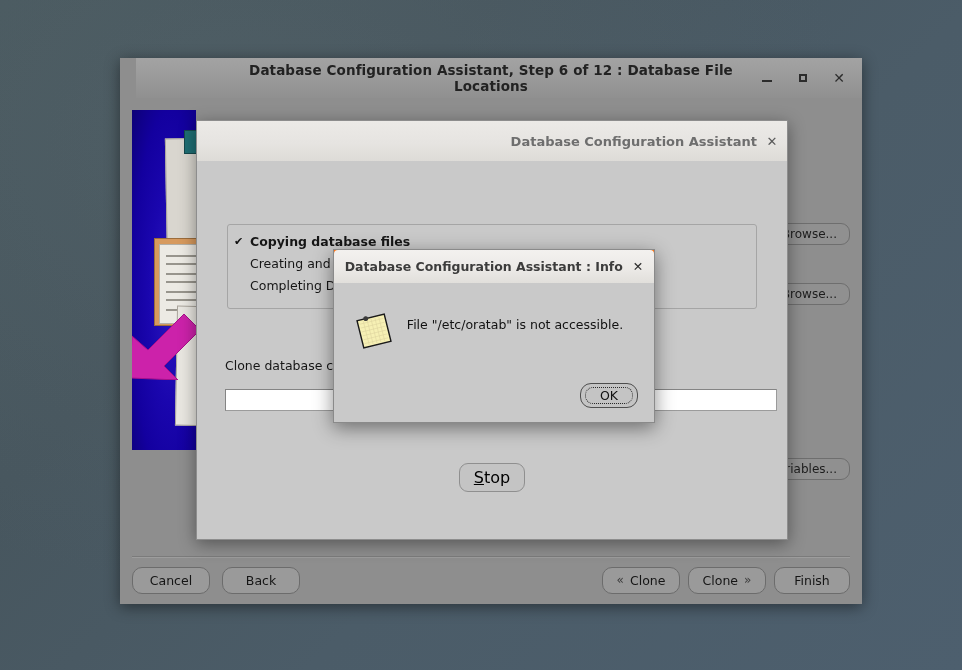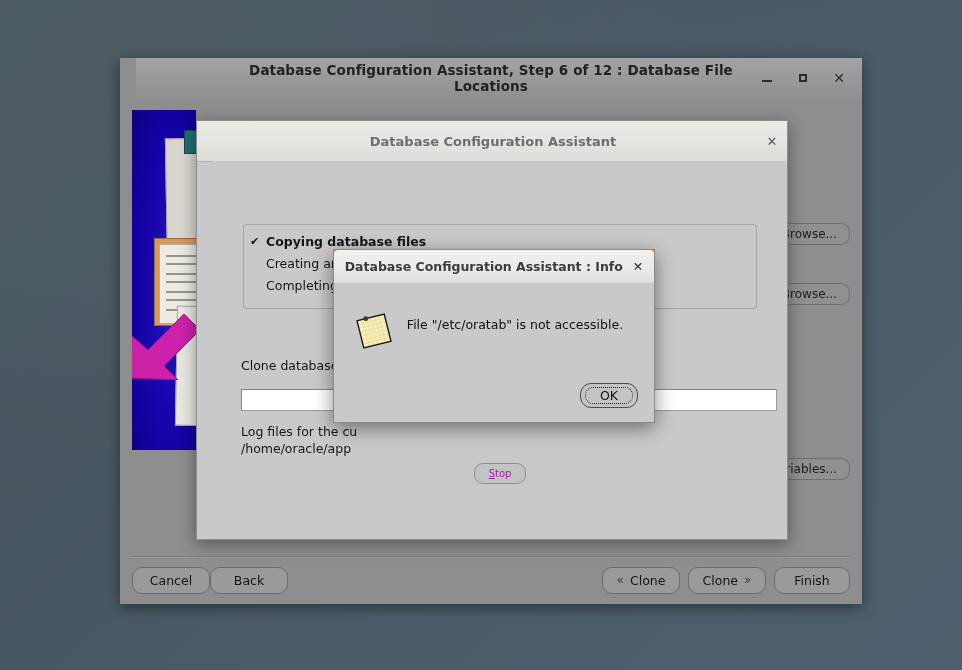--- a/index.html
+++ b/index.html
@@ -227,21 +227,21 @@
     border-bottom: 1px solid #9d9d9d;
   }
   .navbar {
     position: absolute;
     left: 12px; right: 12px;
     bottom: 8px;
     height: 32px;
     display: flex;
     align-items: center;
   }
-  .nav-left { display: flex; }
+  .nav-left { display: flex; gap: 12px; }
   .nav-right { margin-left: auto; display: flex; gap: 8px; }
   .navbtn {
     background: #9a9a9a;
     border: 1px solid #6c6c6c;
     border-radius: 10px;
     font-size: 12.5px;
     color: #151515;
     padding: 5px 0;
     width: 78px;
     text-align: center;
@@ -270,39 +270,38 @@
   .dlg-progress-titlebar {
     height: 40px;
     background: linear-gradient(to bottom, #eceae7 0%, #e6e4e1 55%, #dddbd7 100%);
     border-bottom: 1px solid #b4b2ae;
     display: flex;
     align-items: center;
     position: relative;
   }
   .dlg-progress-title {
     flex: 1;
-    text-align: center;
+    text-align: right;
     font-size: 13px;
     font-weight: bold;
     color: #6e6e6e;
     padding-left: 32px;
     box-sizing: border-box;
   }
   .dlg-close {
     width: 30px;
     text-align: center;
     font-size: 13px;
     color: #5a5a5a;
     cursor: default;
   }
   .dlg-progress-body {
     position: absolute;
     left: 0; right: 0; top: 40px; bottom: 0;
     background: #c9c9c9;
-    margin-left: 16px;
   }
 
   .task-panel {
     position: absolute;
     left: 30px;
     top: 63px;
     right: 30px;
     height: 85px;
     background: #c9c9c9;
     border: 1px solid #a5a5a5;
@@ -362,22 +361,22 @@
     position: absolute;
     left: 0; right: 0;
     top: 302px;
     display: flex;
     justify-content: center;
   }
   .btn-stop {
     background: #c4c4c4;
     border: 1px solid #8f8f8f;
     border-radius: 9px;
-    font-size: 10px;
-    color: #a21caf;
+    font-size: 16px;
+    color: #000000;
     padding: 4px 14px;
     cursor: default;
     font-family: "DejaVu Sans", sans-serif;
   }
 
   
   .dlg-info {
     position: absolute;
     left: 333px;
     top: 249px;
@@ -560,24 +559,20 @@
     <div class="task-panel">
       <div class="task done">Copying database files</div>
       <div class="task">Creating and starting Oracle instance</div>
       <div class="task">Completing Dat</div>
     </div>
 
     <div class="clone-label">Clone database cre</div>
 
     <div class="progress-field"></div>
 
-    <div class="log-label">
-      <div>Log files for the cu</div>
-      <div>/home/oracle/app</div>
-    </div>
 
     <div class="stop-wrap">
       <button class="btn-stop"><u>S</u><span>top</span></button>
     </div>
 
   </div>
 </div>
 
 <div class="dlg-info">
   <div class="dlg-info-titlebar">

